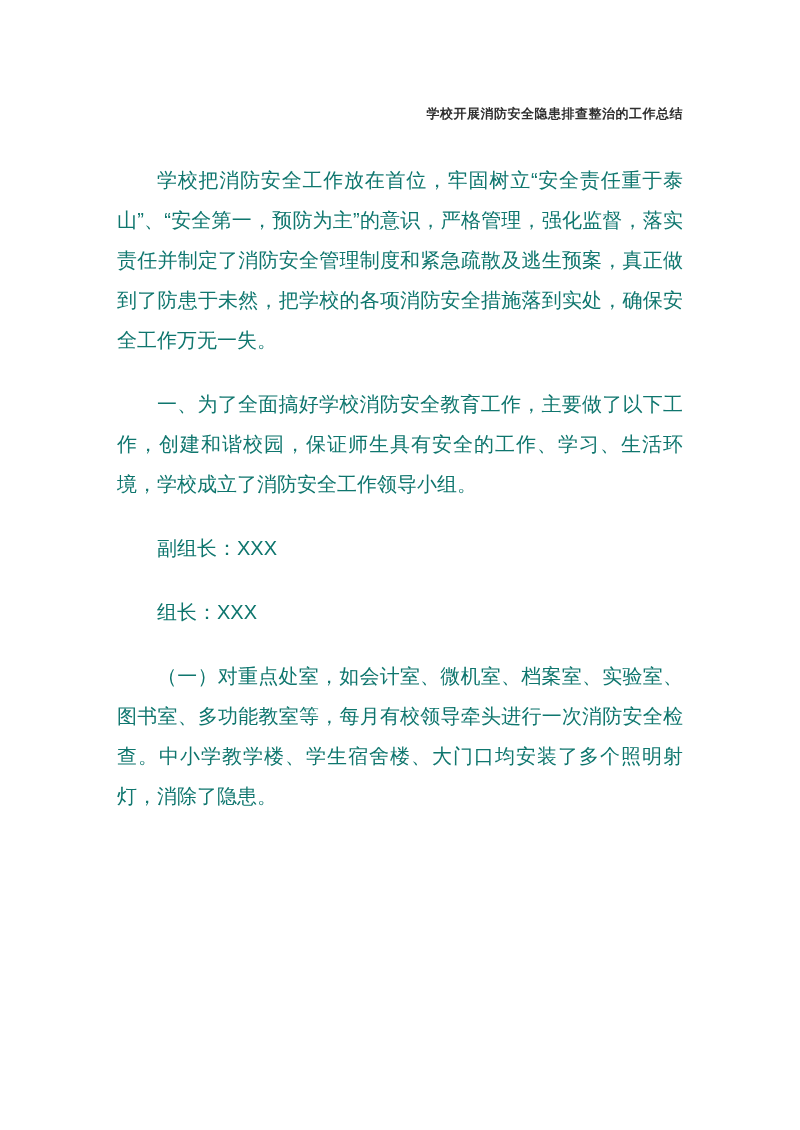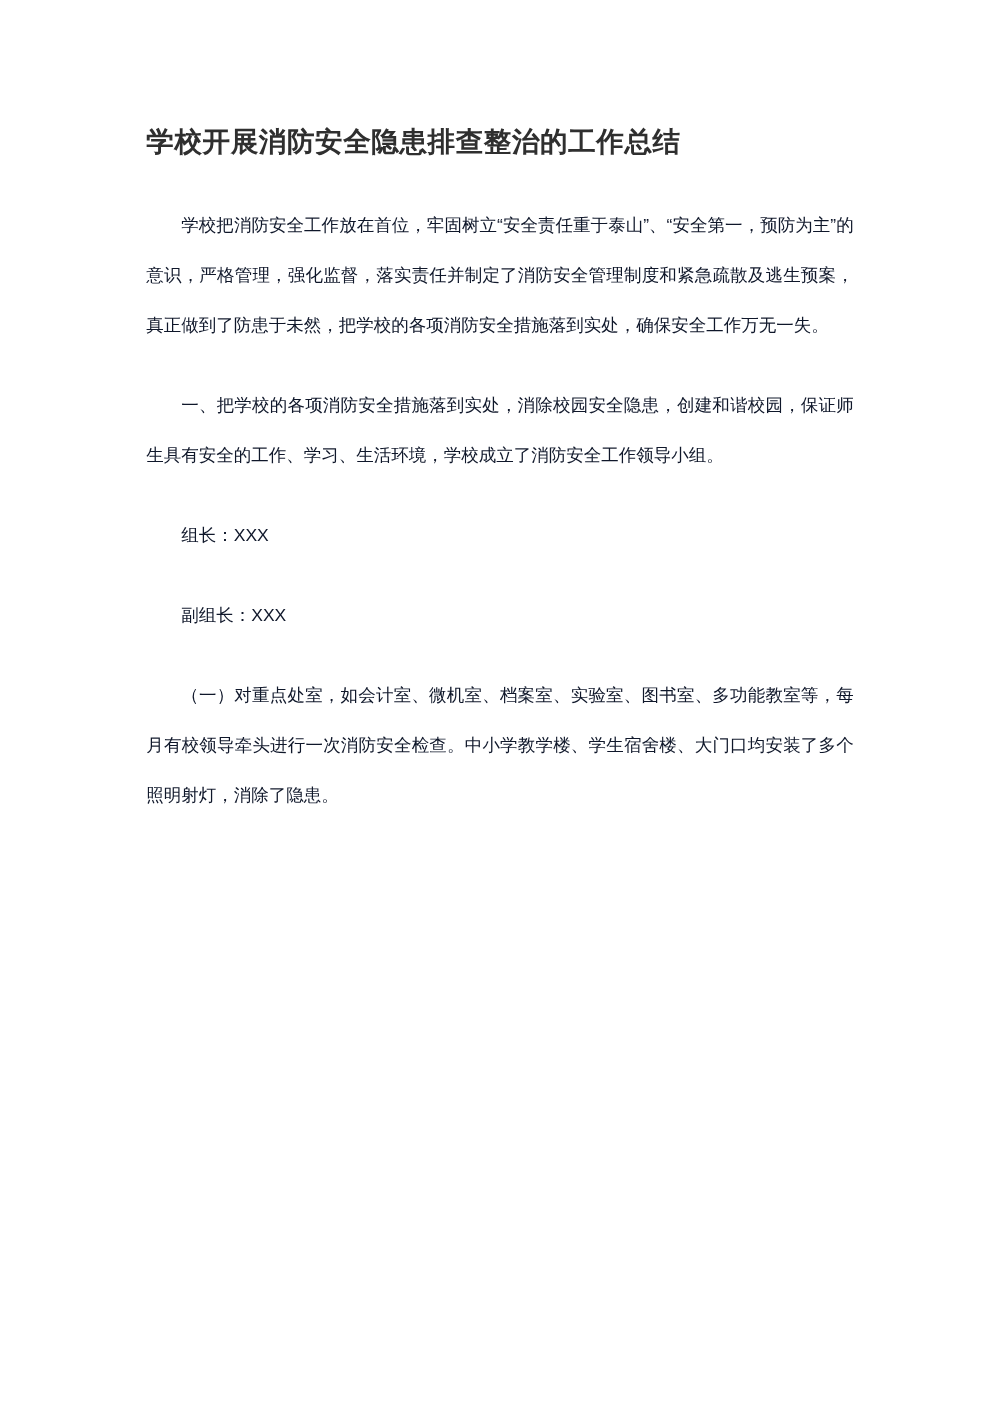--- a/index.html
+++ b/index.html
@@ -16,48 +16,48 @@
   }
   .page {
     box-sizing: border-box;
     width: 800px;
     height: 1130px;
     padding: 94px 117px 0 117px;
     background: #ffffff;
   }
   .doc-title {
     margin: 0 0 26px 0;
-    font-size: 22px;
+    font-size: 13px;
     font-weight: 700;
     line-height: 40px;
-    text-align: left;
+    text-align: right;
     color: #2f2f2f;
     letter-spacing: 0.5px;
   }
   .para {
     margin: 0 0 24px 0;
-    font-size: 14px;
+    font-size: 20px;
     font-weight: 400;
     line-height: 40px;
     text-indent: 2em;
     text-align: justify;
     text-justify: inter-ideograph;
-    color: #0f172a;
+    color: #0f766e;
   }
 </style>
 </head>
 <body>
 
 <div class="page">
   <h1 class="doc-title">学校开展消防安全隐患排查整治的工作总结</h1>
 
   <p class="para">学校把消防安全工作放在首位，牢固树立“安全责任重于泰山”、“安全第一，预防为主”的意识，严格管理，强化监督，落实责任并制定了消防安全管理制度和紧急疏散及逃生预案，真正做到了防患于未然，把学校的各项消防安全措施落到实处，确保安全工作万无一失。</p>
 
-  <p class="para">一、把学校的各项消防安全措施落到实处，消除校园安全隐患，创建和谐校园，保证师生具有安全的工作、学习、生活环境，学校成立了消防安全工作领导小组。</p>
+  <p class="para">一、为了全面搞好学校消防安全教育工作，主要做了以下工作，创建和谐校园，保证师生具有安全的工作、学习、生活环境，学校成立了消防安全工作领导小组。</p>
+
+  <p class="para">副组长：XXX</p>
 
   <p class="para">组长：XXX</p>
-
-  <p class="para">副组长：XXX</p>
 
 
 
   <p class="para">（一）对重点处室，如会计室、微机室、档案室、实验室、图书室、多功能教室等，每月有校领导牵头进行一次消防安全检查。中小学教学楼、学生宿舍楼、大门口均安装了多个照明射灯，消除了隐患。</p>
 </div>
 
 </body></html>

